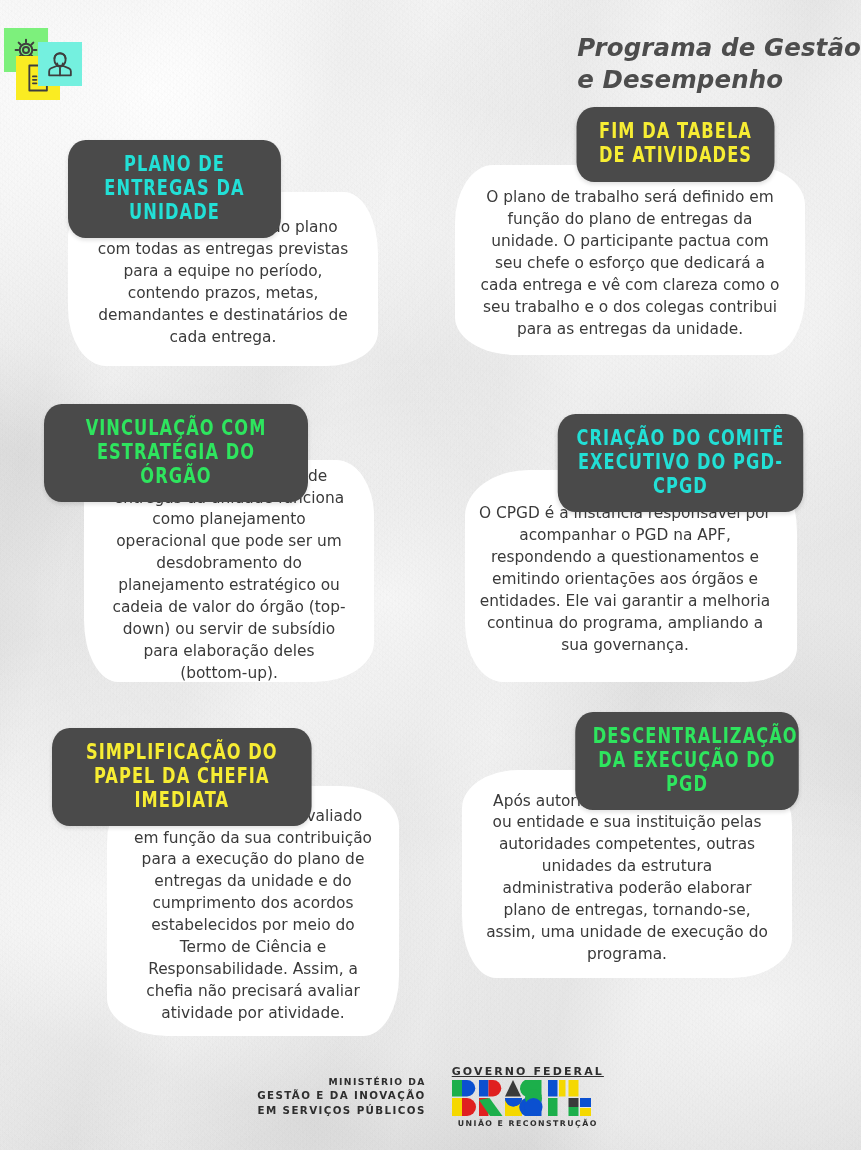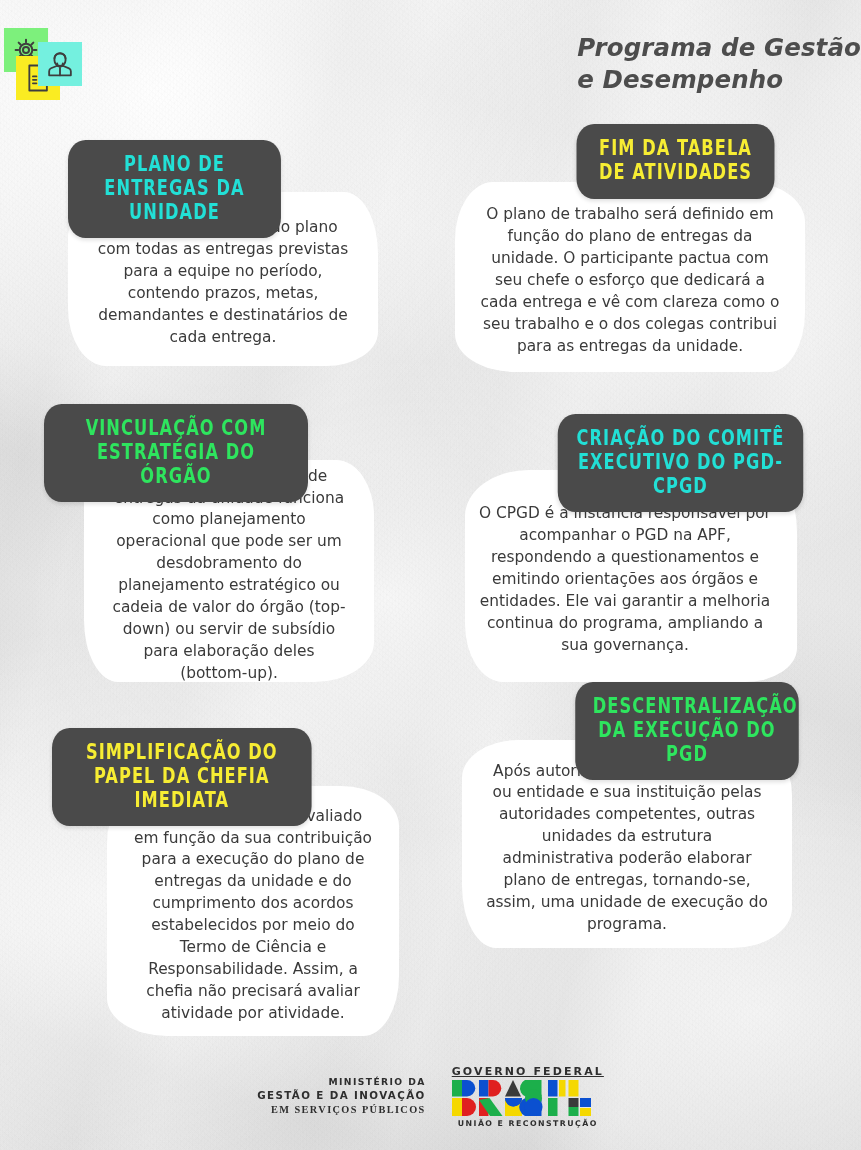--- a/index.html
+++ b/index.html
@@ -136,37 +136,37 @@
   
   .blob-a { border-radius: 64px 34px 52px 38px / 46px 62px 34px 58px; }
   .blob-b { border-radius: 38px 58px 36px 60px / 58px 40px 60px 38px; padding-left: 24px; }
   .blob-c { border-radius: 56px 38px 60px 34px / 38px 56px 40px 62px; }
 
   
   #card-1 { left: 68px;  top: 140px;  width: 310px; height: 226px; }
   #card-1 .card-head { left: 0px;   top: 0px;   width: 242px; transform-origin: left center; }
   #card-1 .card-body { left: 0px;   top: 52px;  width: 310px; height: 174px; }
 
-  #card-2 { left: 455px; top: 124px;  width: 350px; height: 248px; }
+  #card-2 { left: 455px; top: 107px;  width: 350px; height: 248px; }
   #card-2 .card-head { left: 108px; top: 0px;   width: 225px; transform-origin: center center; }
   #card-2 .card-body { left: 0px;   top: 58px;  width: 350px; height: 190px; }
 
   #card-3 { left: 44px;  top: 404px;  width: 330px; height: 278px; }
   #card-3 .card-head { left: 0px;   top: 0px;   width: 300px; transform-origin: left center; }
   #card-3 .card-body { left: 40px;  top: 56px;  width: 290px; height: 222px; }
 
   #card-4 { left: 465px; top: 414px;  width: 355px; height: 268px; }
   #card-4 .card-head { left: 76px;  top: 0px;   width: 279px; transform-origin: center center; }
   #card-4 .card-body { left: 0px;   top: 56px;  width: 332px; height: 212px; padding-left: 12px; }
 
   #card-5 { left: 52px;  top: 728px;  width: 347px; height: 308px; }
   #card-5 .card-head { left: 0px;   top: 0px;   width: 295px; transform-origin: left center; }
   #card-5 .card-body { left: 55px;  top: 58px;  width: 292px; height: 250px; }
 
-  #card-6 { left: 462px; top: 682px;  width: 352px; height: 266px; }
+  #card-6 { left: 462px; top: 712px;  width: 352px; height: 266px; }
   #card-6 .card-head { left: 98px;  top: 0px;   width: 254px; transform-origin: center center; }
   #card-6 .card-body { left: 0px;   top: 58px;  width: 330px; height: 208px; }
 
   
   .footer {
     position: absolute;
     left: 0; right: 0;
     bottom: 22px;
     display: flex;
     align-items: center;
@@ -175,21 +175,21 @@
   }
   .ministry {
     text-align: right;
     color: #2E2E2E;
     font-family: "DejaVu Sans", sans-serif;
     letter-spacing: 1.4px;
     line-height: 1.42;
   }
   .ministry .l1 { font-size: 9.2px; font-weight: 700; }
   .ministry .l2 { font-size: 10.3px; font-weight: 700; }
-  .ministry .l3 { font-size: 10.3px; font-weight: 700; font-family: Liberation Serif, serif; }
+  .ministry .l3 { font-size: 10.3px; font-weight: 700; }
 
   .gov { text-align: center; }
   .gov .gov-top {
     font-family: "DejaVu Sans", sans-serif;
     font-size: 11px;
     font-weight: 700;
     letter-spacing: 2.1px;
     color: #2E2E2E;
     margin-bottom: 2px;
     text-decoration: underline;

